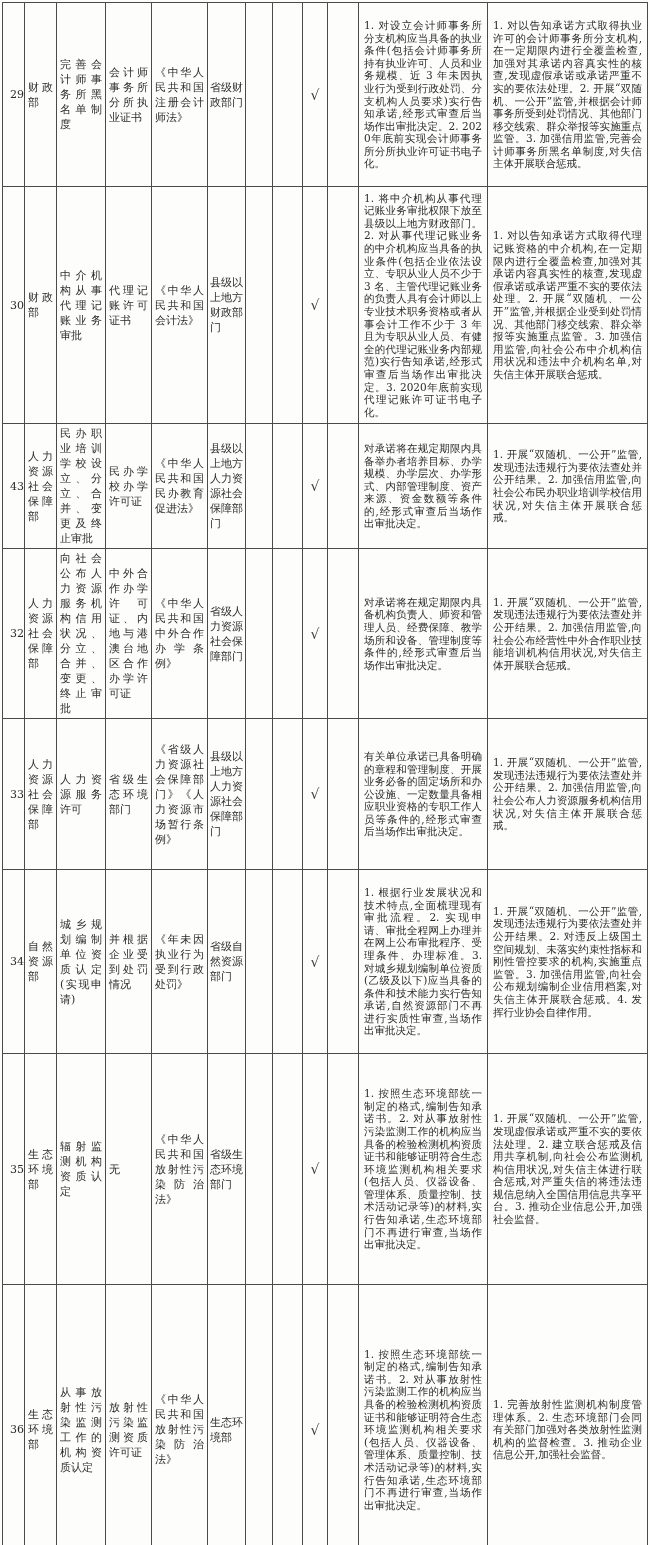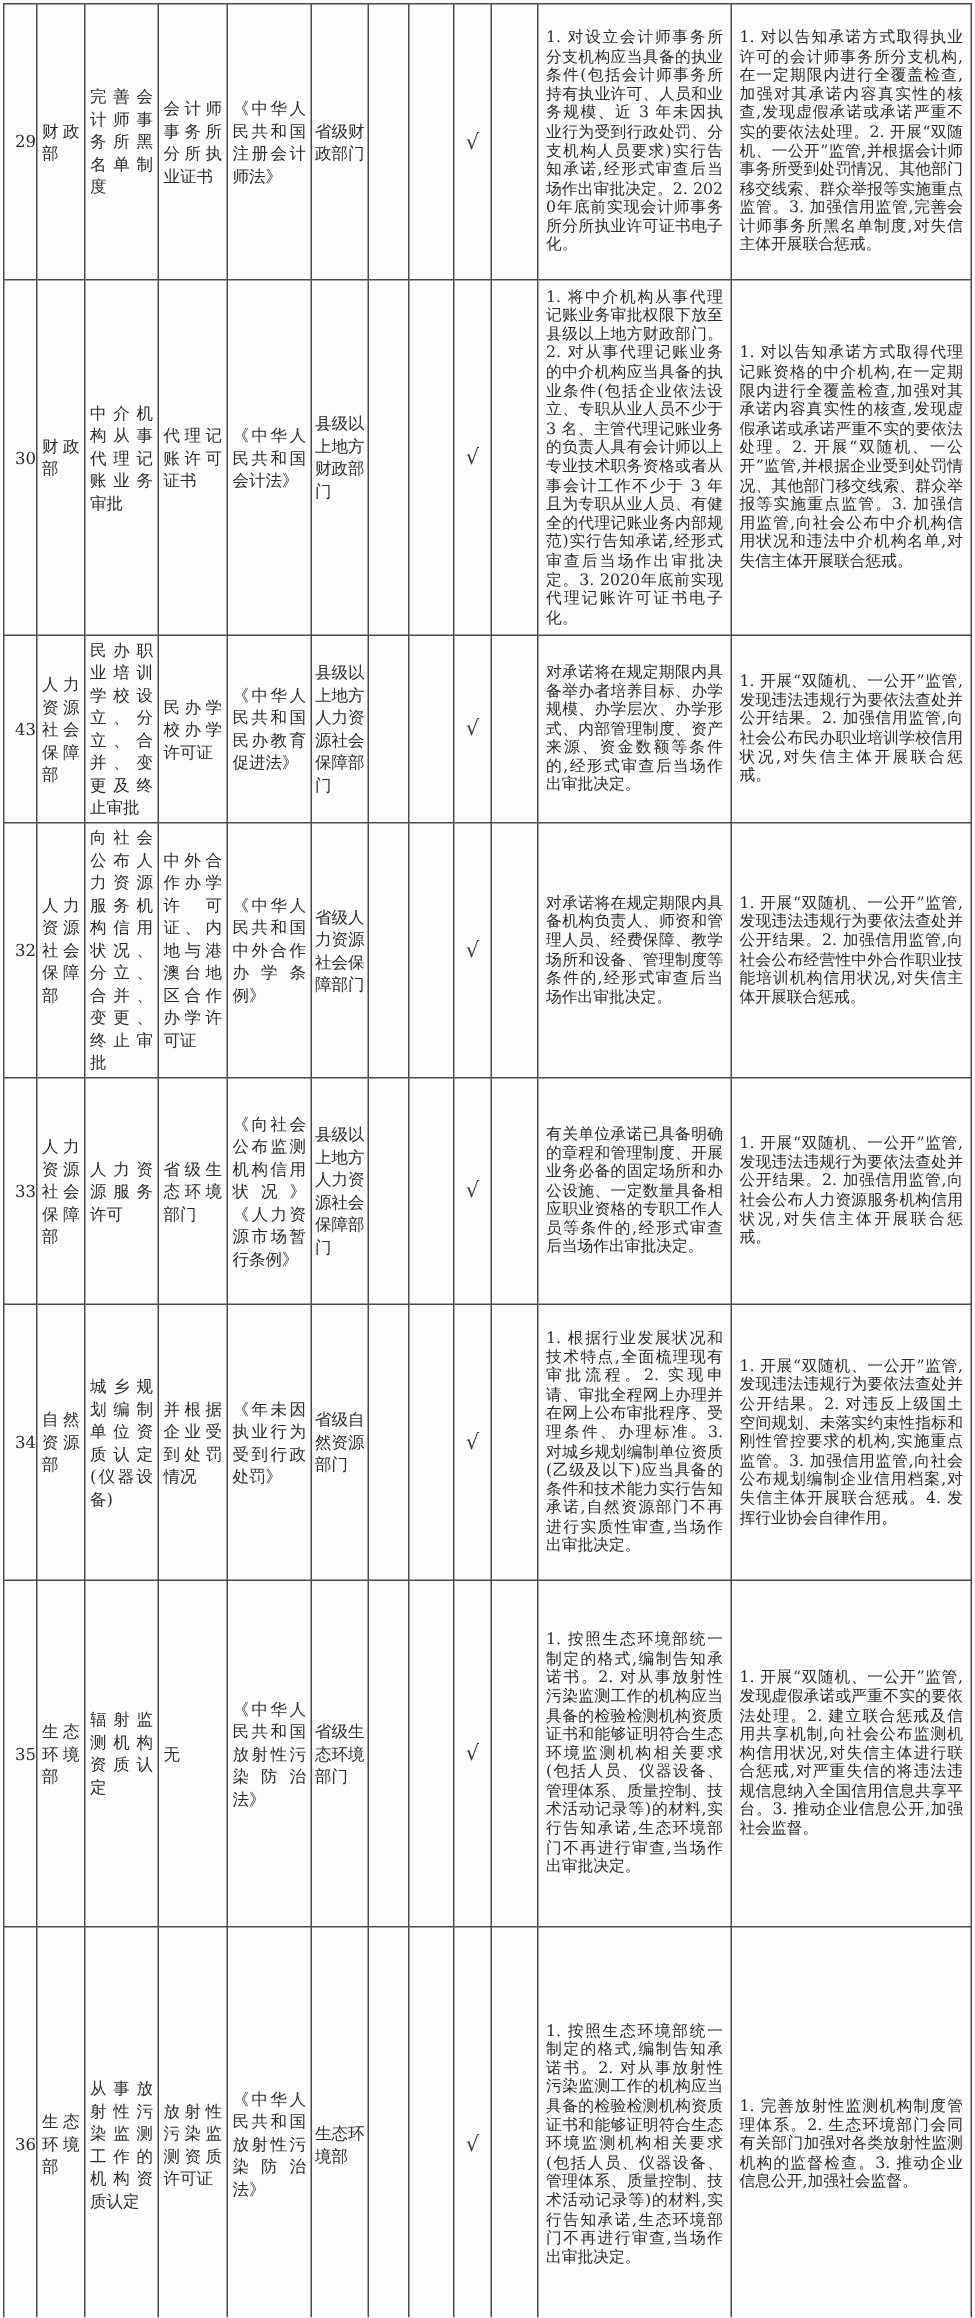--- a/index.html
+++ b/index.html
@@ -93,33 +93,33 @@
         <td class="c-check">√</td>
         <td class="c-empty"></td>
         <td class="c-long">对承诺将在规定期限内具备机构负责人、师资和管理人员、经费保障、教学场所和设备、管理制度等条件的,经形式审查后当场作出审批决定。</td>
         <td class="c-long">1. 开展“双随机、一公开”监管,发现违法违规行为要依法查处并公开结果。2. 加强信用监管,向社会公布经营性中外合作职业技能培训机构信用状况,对失信主体开展联合惩戒。</td>
       </tr>
       <tr class="r5">
         <td class="c-no">33</td>
         <td class="c-wrap">人力资源社会保障部</td>
         <td class="c-wrap">人力资源服务许可</td>
         <td class="c-wrap">省级生态环境部门</td>
-        <td class="c-wrap">《向社会公布监测机构信用状况》《人力资源市场暂行条例》</td>
+        <td class="c-wrap">《省级人力资源社会保障部门》《人力资源市场暂行条例》</td>
         <td class="c-wrap c-auth">县级以上地方人力资源社会保障部门</td>
         <td class="c-empty"></td>
         <td class="c-empty"></td>
         <td class="c-check">√</td>
         <td class="c-empty"></td>
         <td class="c-long">有关单位承诺已具备明确的章程和管理制度、开展业务必备的固定场所和办公设施、一定数量具备相应职业资格的专职工作人员等条件的,经形式审查后当场作出审批决定。</td>
         <td class="c-long">1. 开展“双随机、一公开”监管,发现违法违规行为要依法查处并公开结果。2. 加强信用监管,向社会公布人力资源服务机构信用状况,对失信主体开展联合惩戒。</td>
       </tr>
       <tr class="r6">
         <td class="c-no">34</td>
         <td class="c-wrap">自然资源部</td>
-        <td class="c-wrap">城乡规划编制单位资质认定(仪器设备)</td>
+        <td class="c-wrap">城乡规划编制单位资质认定(实现申请)</td>
         <td class="c-wrap">并根据企业受到处罚情况</td>
         <td class="c-wrap">《年未因执业行为受到行政处罚》</td>
         <td class="c-wrap c-auth">省级自然资源部门</td>
         <td class="c-empty"></td>
         <td class="c-empty"></td>
         <td class="c-check">√</td>
         <td class="c-empty"></td>
         <td class="c-long">1. 根据行业发展状况和技术特点,全面梳理现有审批流程。2. 实现申请、审批全程网上办理并在网上公布审批程序、受理条件、办理标准。3. 对城乡规划编制单位资质(乙级及以下)应当具备的条件和技术能力实行告知承诺,自然资源部门不再进行实质性审查,当场作出审批决定。</td>
         <td class="c-long">1. 开展“双随机、一公开”监管,发现违法违规行为要依法查处并公开结果。2. 对违反上级国土空间规划、未落实约束性指标和刚性管控要求的机构,实施重点监管。3. 加强信用监管,向社会公布规划编制企业信用档案,对失信主体开展联合惩戒。4. 发挥行业协会自律作用。</td>
       </tr>

